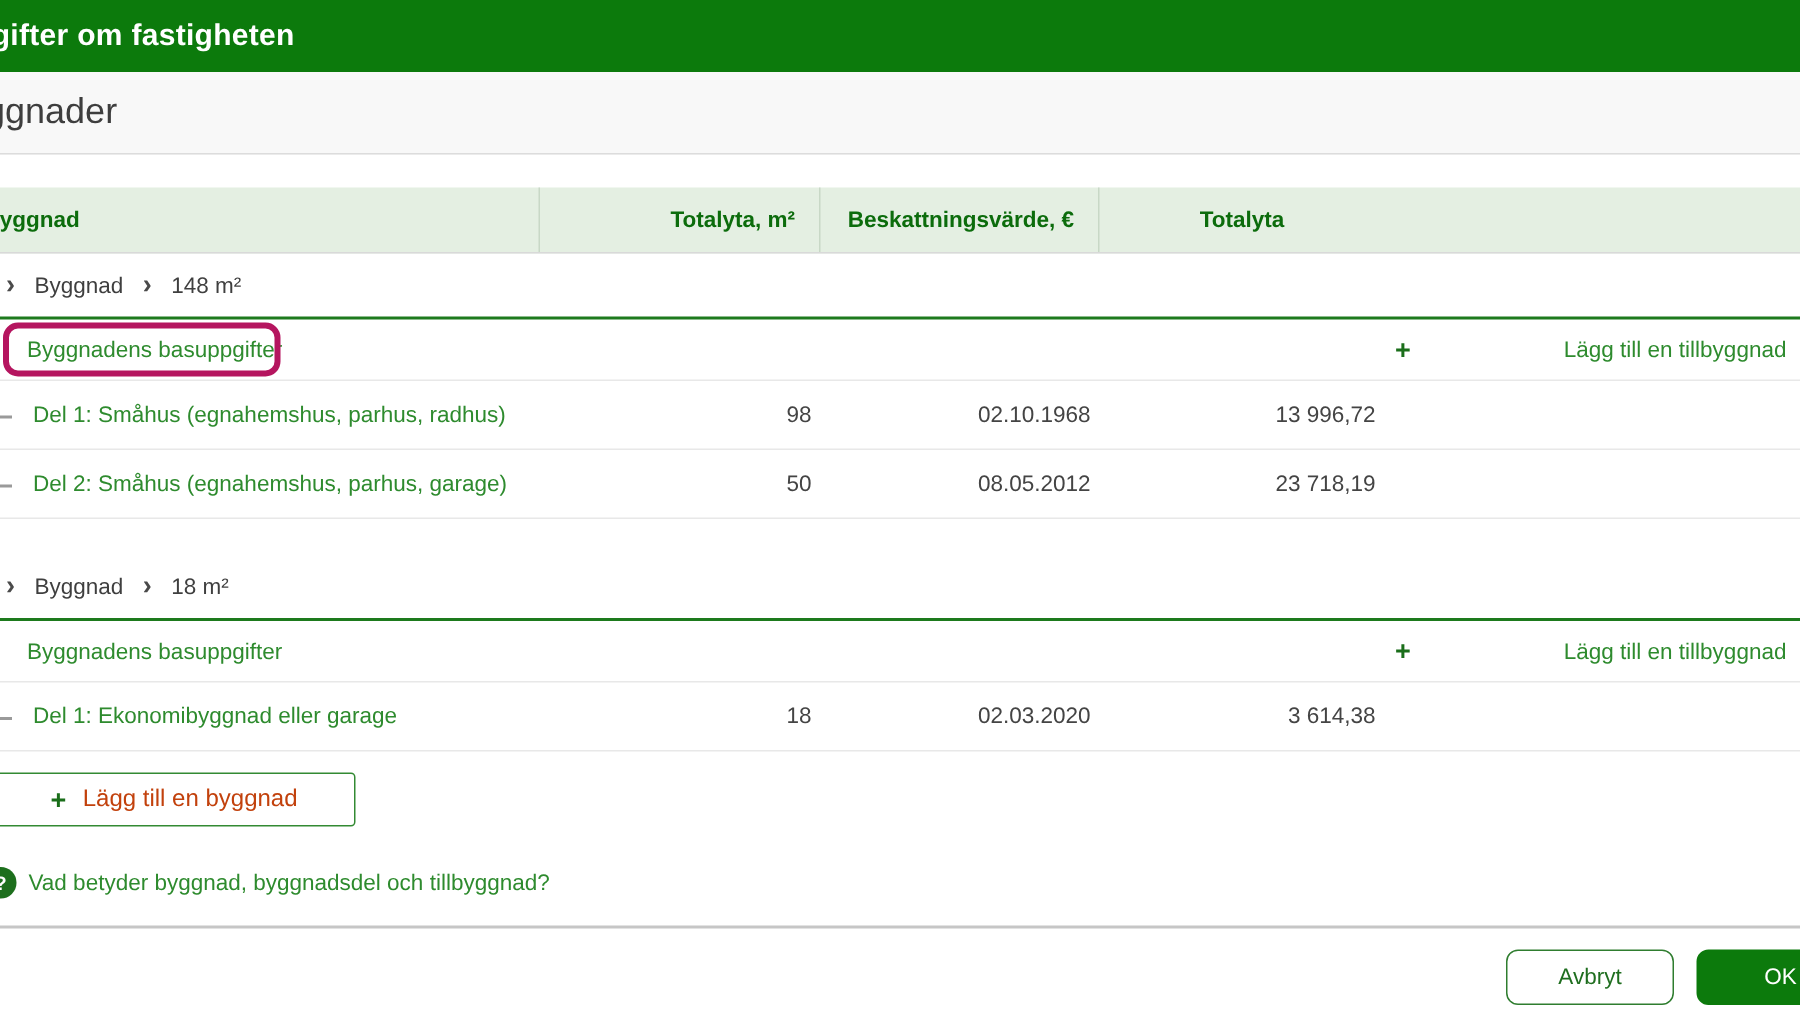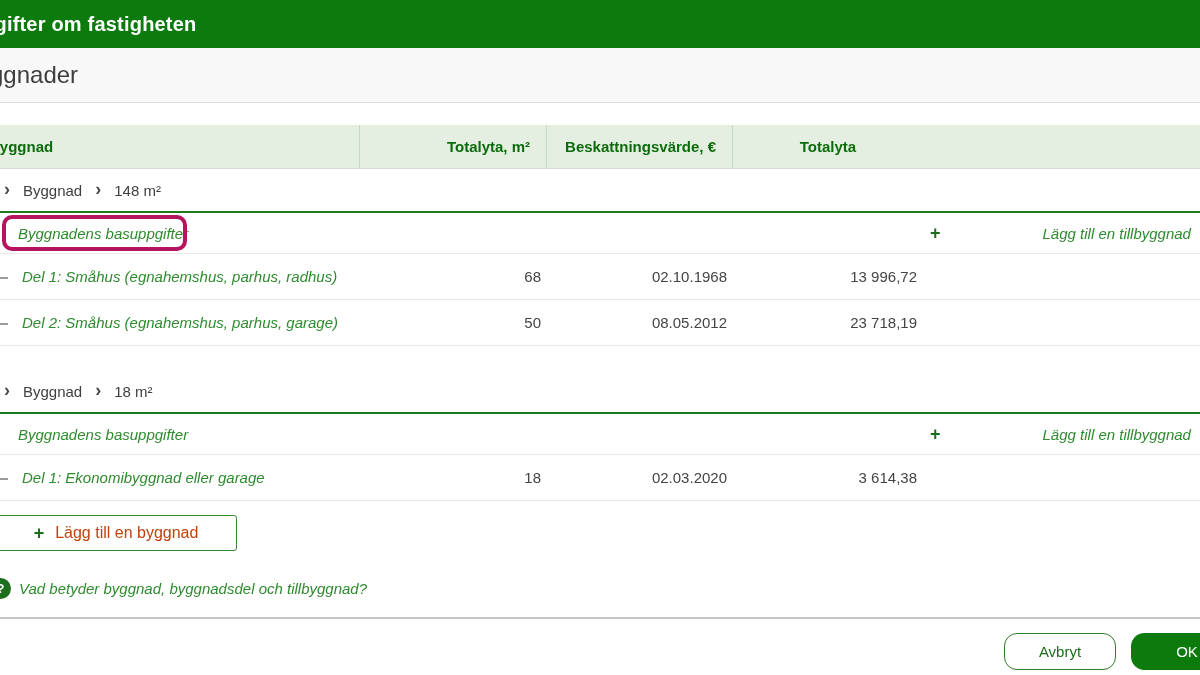--- a/index.html
+++ b/index.html
@@ -33,21 +33,21 @@
   .chev { font-size: 18px; font-weight: bold; color: #4a4a4a; line-height: 1; margin-top: -2px; }
   .green-rule { height: 2px; background: #1d7a1d; }
 
   .basinfo-row { height: 40px; position: relative; display: flex; align-items: center; }
   .basinfo-row .link { margin-left: 90px; }
   .annotation { position: absolute; left: 74px; top: 2px; width: 185px; height: 36px;
                 border: 4px solid #b5155f; border-radius: 10px; pointer-events: none; }
   .add-ext { position: absolute; left: 1002px; top: 0; height: 100%;
              display: flex; align-items: center; gap: 12px; cursor: pointer; }
 
-  .link { color: #2e8b2e; font-size: 15px; text-decoration: none; cursor: pointer; font-style: italic; }
+  .link { color: #2e8b2e; font-size: 15px; text-decoration: none; cursor: pointer; }
   .plus { color: #1a6e1a; font-size: 18px; font-weight: bold; line-height: 1; }
 
   .divider { height: 1px; background: #e8e8e8; }
 
   .data-row { height: 45px; align-items: center; font-size: 15px; color: #444444; }
   .cell-name { position: relative; display: flex; align-items: center; height: 100%; }
   .tree-dash { position: absolute; left: 64px; top: 50%; width: 16px; height: 2px; background: #9a9a9a; }
   .cell-name .link { margin-left: 94px; white-space: nowrap; }
   .cell-num { text-align: right; padding-right: 6px; }
 
@@ -60,21 +60,21 @@
   .add-building span.lbl { color: #c2410c; font-size: 16px; }
 
   
   .help-row { margin: 27px 0 0 62px; display: flex; align-items: center; gap: 8px; cursor: pointer; }
   .help-circle { width: 21px; height: 21px; border-radius: 50%; background: #1d6f1d; color: #ffffff;
                  font-size: 13px; font-weight: bold; display: flex; align-items: center;
                  justify-content: center; flex-shrink: 0; }
 
   .footer-divider { margin-top: 18px; height: 2px; background: #c6c6c6; }
   .footer { position: relative; height: 56px; }
-  .btn { position: absolute; top: 14px; width: 112px; height: 37px; border-radius: 13px;
+  .btn { position: absolute; top: 14px; width: 112px; height: 37px; border-radius: 8px;
          font-size: 15px; font-family: inherit; cursor: pointer; display: flex;
          align-items: center; justify-content: center; }
   .btn-cancel { left: 1076px; background: #ffffff; border: 1px solid #2f7d2f; color: #1f6e1f; }
   .btn-ok { left: 1203px; background: #0c7a0c; border: 1px solid #0c7a0c; color: #ffffff; }
 </style>
 </head>
 <body>
 
 <div class="shift">
 
@@ -113,21 +113,21 @@
         <span class="link">Lägg till en tillbyggnad</span>
       </span>
     </div>
     <div class="divider"></div>
 
     <div class="grid data-row">
       <div class="cell-name">
         <span class="tree-dash"></span>
         <a class="link">Del 1: Småhus (egnahemshus, parhus, radhus)</a>
       </div>
-      <div class="cell-num">68</div>
+      <div class="cell-num">98</div>
       <div class="cell-num">02.10.1968</div>
       <div class="cell-num">13 996,72</div>
       <div></div>
       <div></div>
     </div>
     <div class="divider"></div>
 
     <div class="grid data-row">
       <div class="cell-name">
         <span class="tree-dash"></span>

